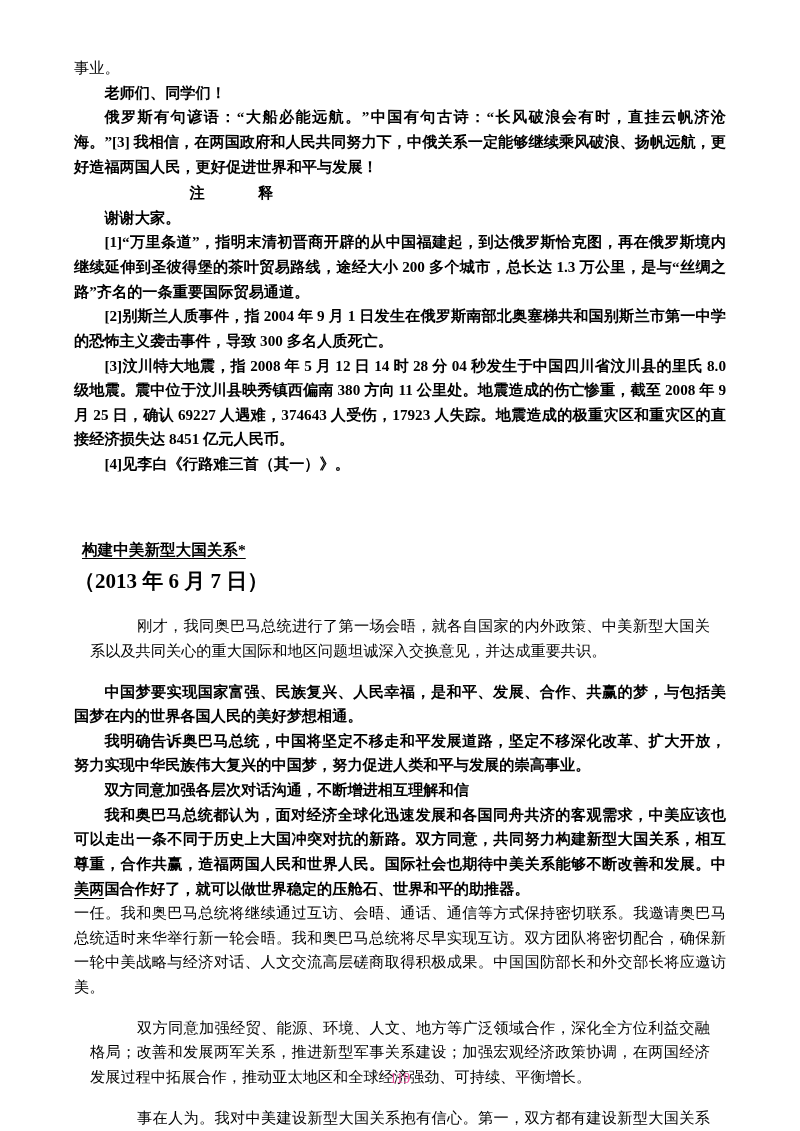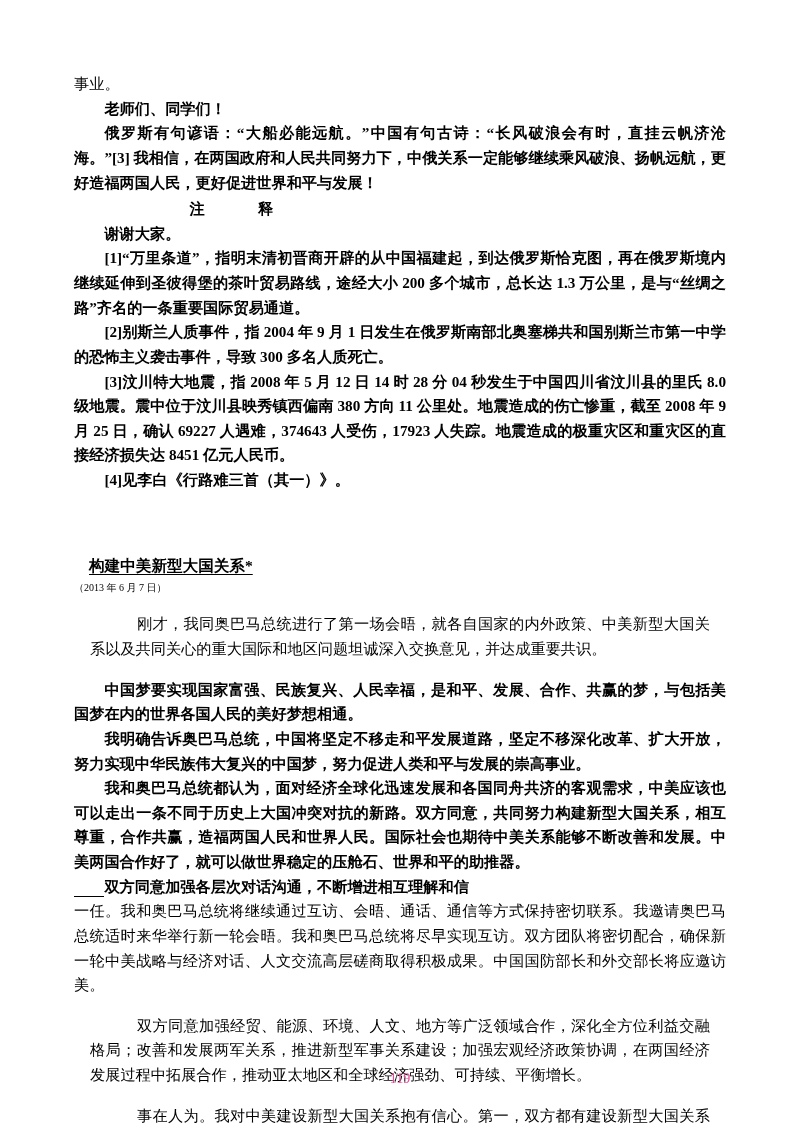--- a/index.html
+++ b/index.html
@@ -9,21 +9,21 @@
   }
   body {
     font-family: "Liberation Serif", "DejaVu Serif", serif;
   }
   .page {
     width: 800px;
     height: 1131px;
     background: #ffffff;
     position: relative;
     box-sizing: border-box;
-    padding: 72px 74px 40px 74px;
+    padding: 56px 74px 40px 74px;
     overflow: hidden;
   }
   .doc {
     font-size: 15.2px;
     line-height: 1.62;
     color: #000000;
     text-align: justify;
   }
   .p {
     margin: 0;
@@ -49,28 +49,28 @@
     margin: 30px 0 0 0;
     text-indent: 0;
     font-weight: bold;
     font-size: 15.6px;
     text-decoration: underline;
     text-underline-offset: 3px;
     display: inline-block;
   }
   .section-title-wrap {
     text-indent: 0;
-    margin: 30px 0 0 15px;
+    margin: 30px 0 0 8px;
     text-decoration: underline;
   }
   .section-date {
     margin: 2px 0 0 0;
     text-indent: 0;
-    font-weight: normal;
-    font-size: 10px;
+    font-weight: bold;
+    font-size: 21px;
   }
   .footnote-rule-para {
     margin: 0;
     text-indent: 0;
     position: relative;
   }
   .footnote-rule-para::before {
     content: "";
     position: absolute;
     left: 0;
@@ -108,22 +108,22 @@
     <p class="p">[4]见李白《行路难三首（其一）》。</p>
 
     <div class="section-title-wrap">
       <span class="section-title">构建中美新型大国关系*</span>
     </div>
     <p class="section-date">（2013 年 6 月 7 日）</p>
 
     <p class="p-indent3">刚才，我同奥巴马总统进行了第一场会晤，就各自国家的内外政策、中美新型大国关系以及共同关心的重大国际和地区问题坦诚深入交换意见，并达成重要共识。</p>
     <p class="p">中国梦要实现国家富强、民族复兴、人民幸福，是和平、发展、合作、共赢的梦，与包括美国梦在内的世界各国人民的美好梦想相通。</p>
     <p class="p">我明确告诉奥巴马总统，中国将坚定不移走和平发展道路，坚定不移深化改革、扩大开放，努力实现中华民族伟大复兴的中国梦，努力促进人类和平与发展的崇高事业。</p>
+    <p class="p">双方同意加强各层次对话沟通，不断增进相互理解和信</p>
     <p class="p">我和奥巴马总统都认为，面对经济全球化迅速发展和各国同舟共济的客观需求，中美应该也可以走出一条不同于历史上大国冲突对抗的新路。双方同意，共同努力构建新型大国关系，相互尊重，合作共赢，造福两国人民和世界人民。国际社会也期待中美关系能够不断改善和发展。中美两国合作好了，就可以做世界稳定的压舱石、世界和平的助推器。</p>
-    <p class="p">双方同意加强各层次对话沟通，不断增进相互理解和信</p>
     <p class="footnote-rule-para">一任。我和奥巴马总统将继续通过互访、会晤、通话、通信等方式保持密切联系。我邀请奥巴马总统适时来华举行新一轮会晤。我和奥巴马总统将尽早实现互访。双方团队将密切配合，确保新一轮中美战略与经济对话、人文交流高层磋商取得积极成果。中国国防部长和外交部长将应邀访美。</p>
     <p class="p-indent3">双方同意加强经贸、能源、环境、人文、地方等广泛领域合作，深化全方位利益交融格局；改善和发展两军关系，推进新型军事关系建设；加强宏观经济政策协调，在两国经济发展过程中拓展合作，推动亚太地区和全球经济强劲、可持续、平衡增长。</p>
     <p class="p-indent3">事在人为。我对中美建设新型大国关系抱有信心。第一，双方都有建设新型大国关系的政治意愿。第二，40 多年双方合作的积累，使两国合作具有很好的基础。第三，双方建立了战略与经济对话、人文交流高层磋商等 90 多个对话沟通机制，为建设新型大国关系提供了机制保障。第四，双方建立了 220 多对友好省州和友好城市。中国有近 19 万学生在</p>
 
   </div>
 
   <div class="page-number">119</div>
 </div>
 
 </body></html>

